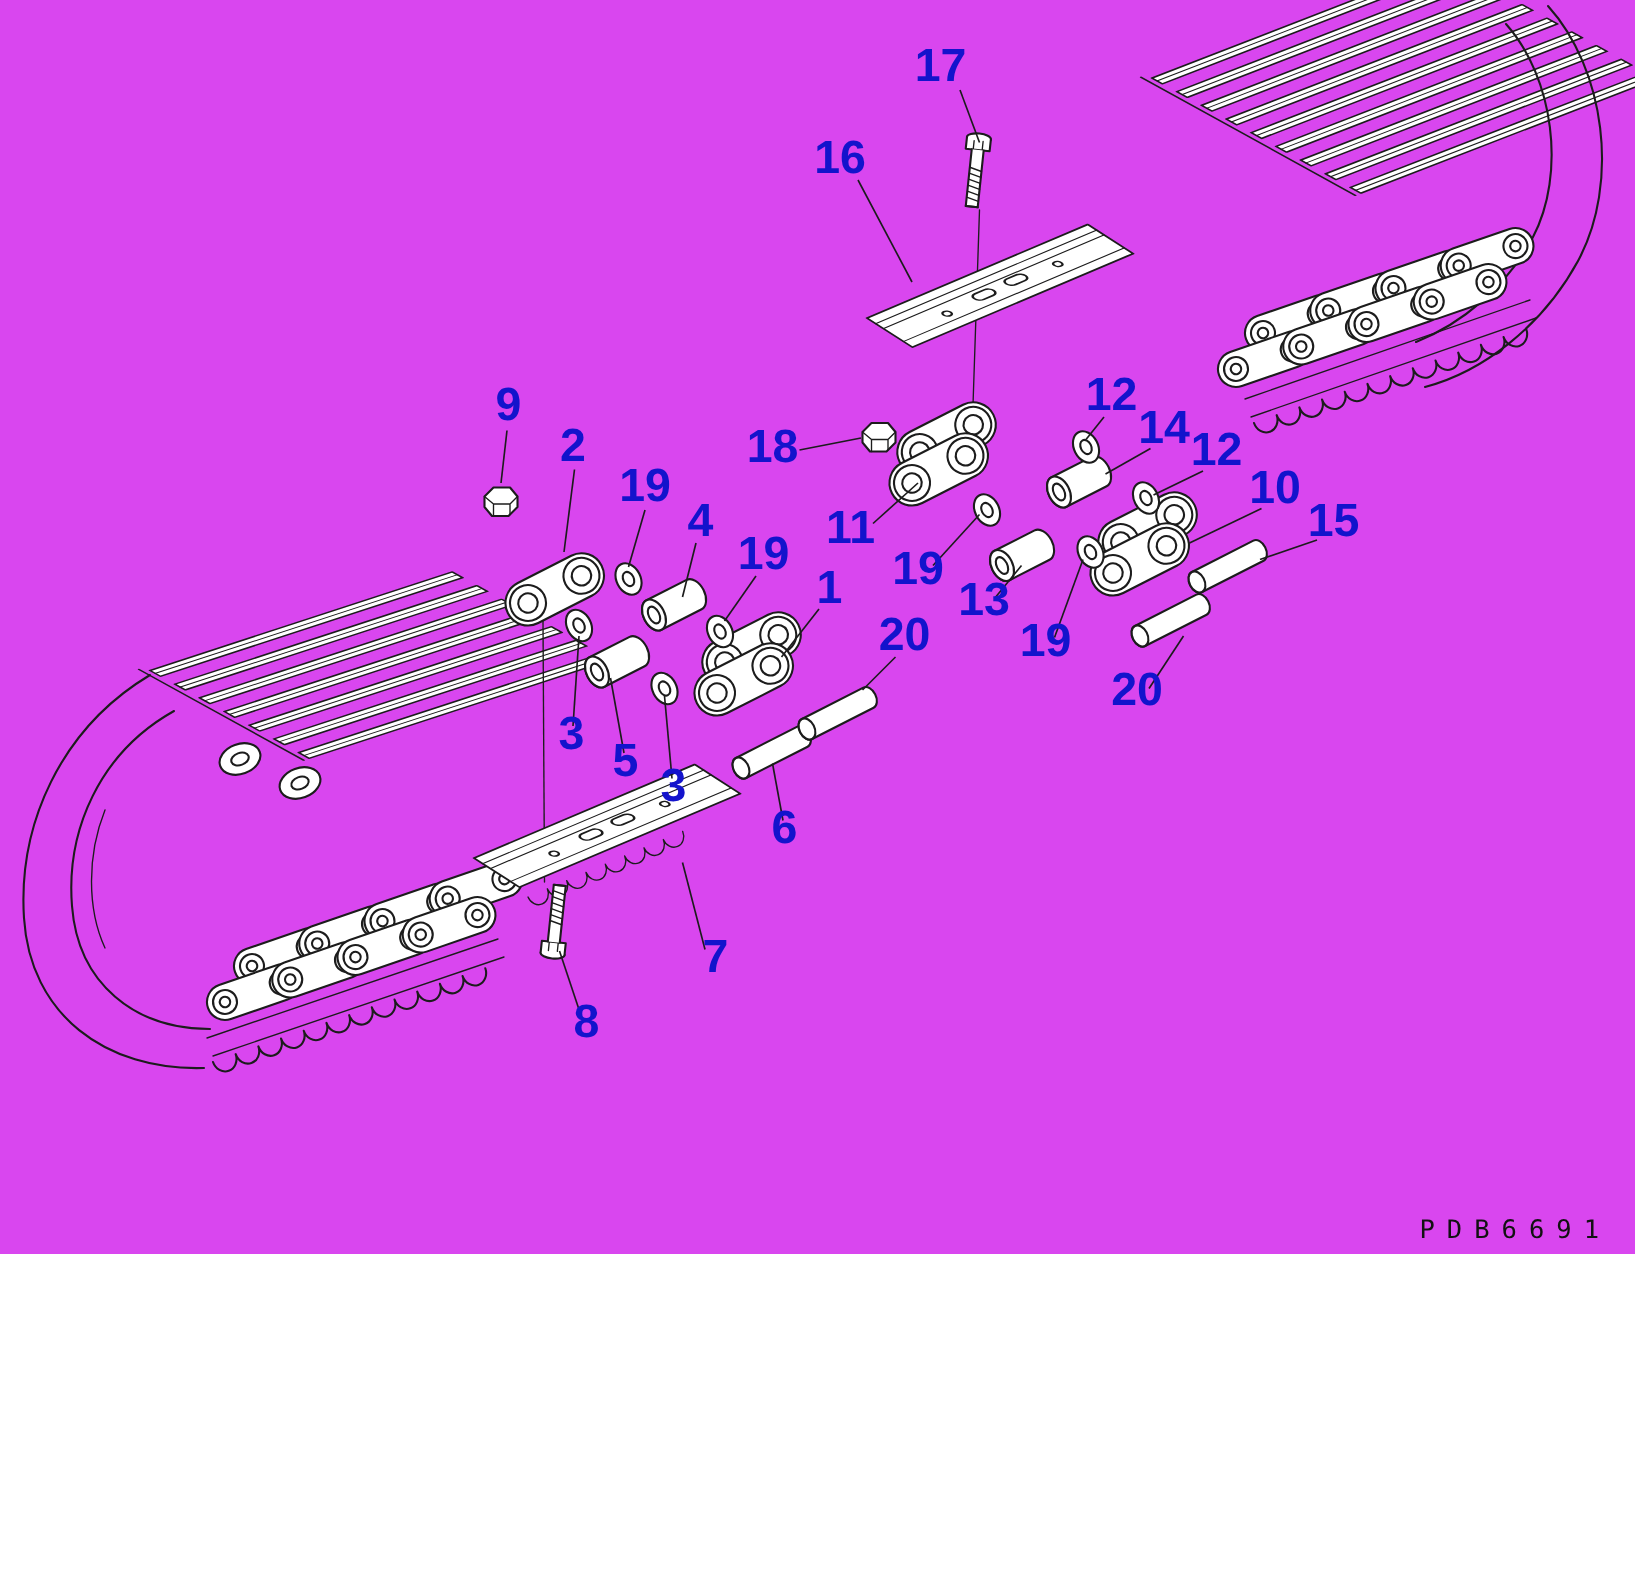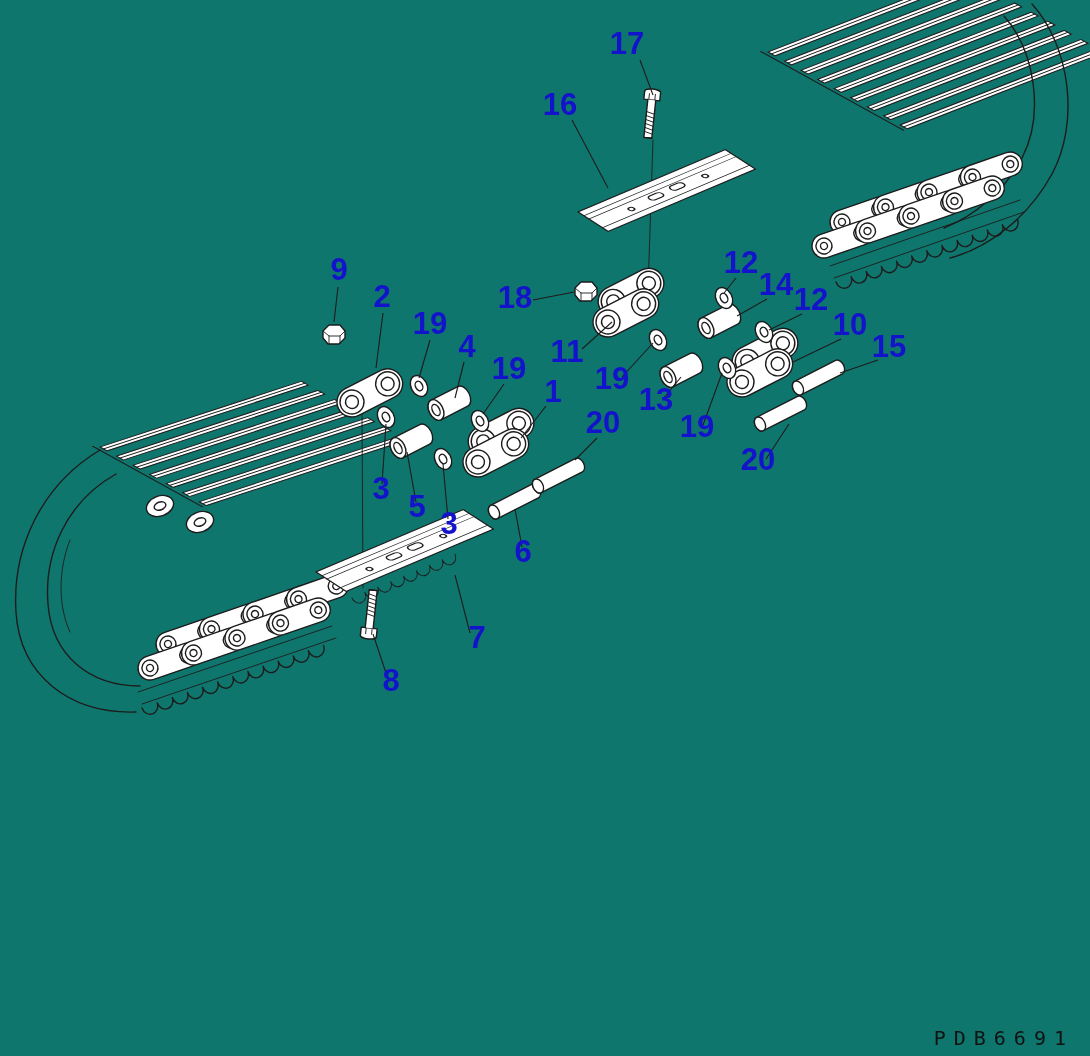--- a/index.html
+++ b/index.html
@@ -1,25 +1,25 @@
 <!DOCTYPE html>
 <html><head>
 <meta charset="utf-8">
 <style>
   html,body{margin:0;padding:0;background:#ffffff}
-  .stage{position:relative;width:1090px;height:1056px;background:#0f766e;overflow:hidden;
+  .stage{position:relative;width:1090px;height:836px;background:#d946ef;overflow:hidden;
          font-family:"Liberation Sans",sans-serif}
   .stage svg{position:absolute;left:0;top:0}
   .ln{stroke:#1c1c1c;stroke-width:1.4;fill:none;stroke-linecap:round;stroke-linejoin:round}
   .fw{fill:#ffffff}
   .thin{stroke-width:0.9}
   .leader{stroke:#1c1c1c;stroke-width:1.1;fill:none}
   .callout{font:bold 31px "Liberation Sans",sans-serif;text-anchor:middle}
   .code{position:absolute;right:16px;bottom:6px;font-family:"DejaVu Sans Mono",monospace;
-        font-size:20px;letter-spacing:8px;color:#111;white-space:nowrap}
+        font-size:17px;letter-spacing:8px;color:#111;white-space:nowrap}
 </style>
 </head>
 <body>
 
 <div class="stage">
 
 <svg width="1090" height="1056" viewBox="0 0 1090 1056">
   <defs>
     <g id="washer">
       <ellipse rx="11" ry="8" class="ln fw"></ellipse>

